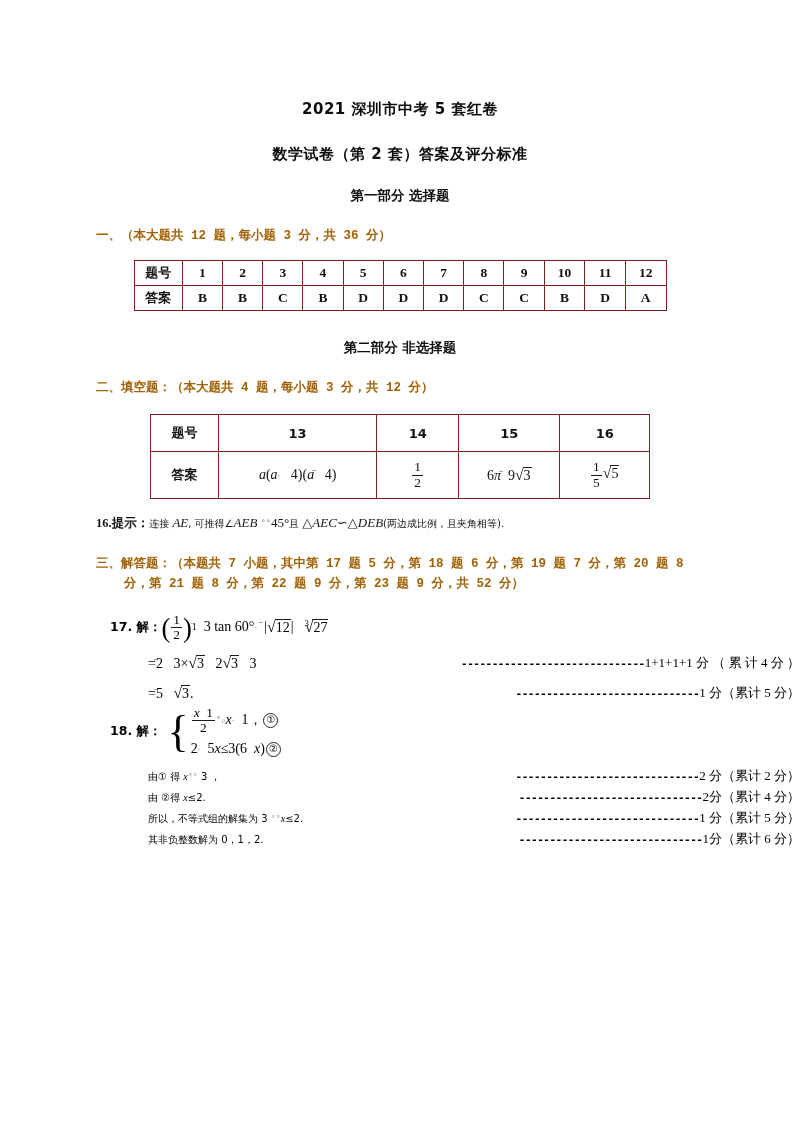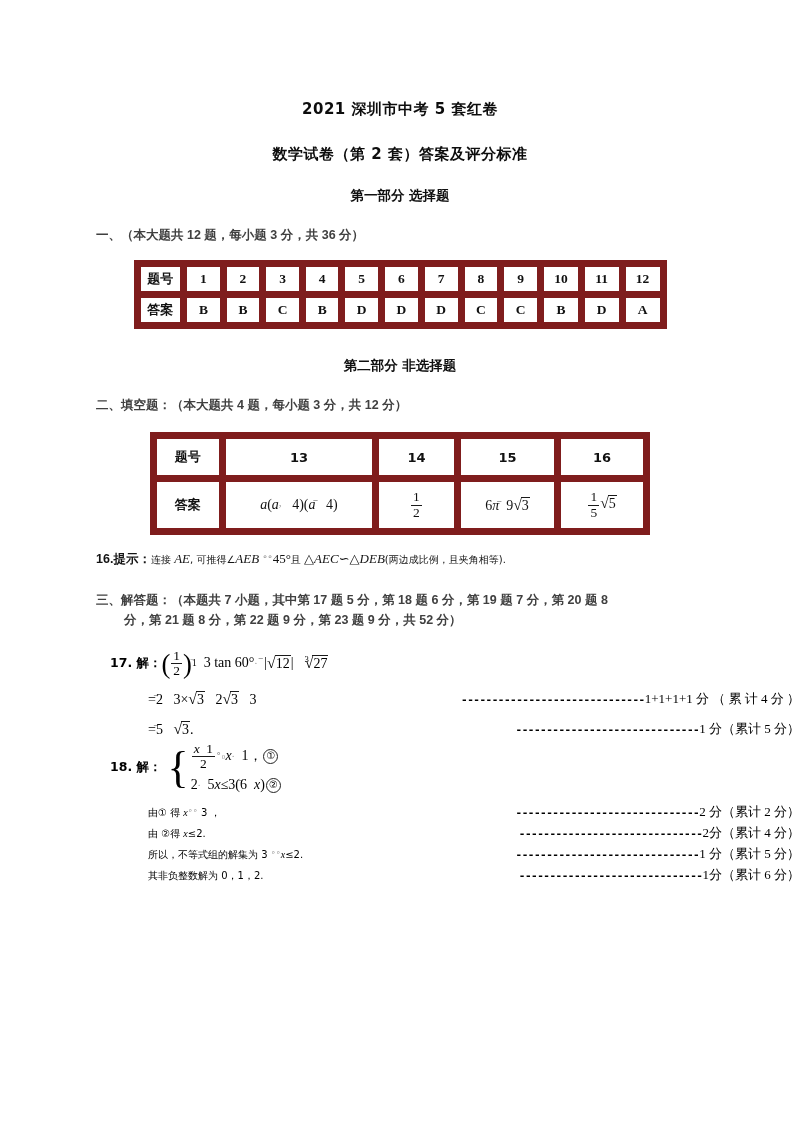--- a/index.html
+++ b/index.html
@@ -39,42 +39,42 @@
     text-align: center;
     font-family: "DejaVu Sans", sans-serif;
     font-weight: bold;
     font-size: 13.5px;
     color: #101010;
   }
   .part-1 { margin-top: 23px; }
   .part-2 { margin-top: 28px; }
 
   .sec-line {
-    font-family: Liberation Sans, sans-serif;
+    font-family: Liberation Mono, monospace;
     font-weight: bold;
     font-size: 12.5px;
-    color: #404040;
+    color: #a16207;
     margin-left: 96px;
     margin-right: 90px;
   }
   .sec-1 { margin-top: 22px; }
   .sec-2 { margin-top: 22px; }
   .sec-3 { margin-top: 22px; line-height: 1.62; text-indent: 0; }
   .sec-3 .cont { display: block; padding-left: 28px; }
 
   
   .tbl-wrap-1 { margin-top: 16px; display: flex; justify-content: center; }
   .tbl-wrap-2 { margin-top: 18px; display: flex; justify-content: center; }
 
   table.ans {
     border-collapse: collapse;
     background: #fff;
   }
   table.ans td {
-    border: 7px solid #7f1d1d;
+    border: 1px solid #7f1d1d;
     text-align: center;
     vertical-align: middle;
     font-family: "Liberation Serif", serif;
     font-size: 14px;
     color: #111;
     margin-top: 40px;
   }
   table.ans td.hd {
     font-family: "DejaVu Sans", sans-serif;
     font-weight: bold;
@@ -137,21 +137,21 @@
   .sup { font-size: 0.68em; vertical-align: super; }
 
   
   .hint {
     margin-top: 16px;
     margin-left: 96px;
     font-size: 13px;
     color: #141414;
   }
   .hint .lead {
-    font-family: Liberation Sans, sans-serif;
+    font-family: Liberation Serif, serif;
     font-weight: bold;
     font-size: 12.5px;
   }
 
   .q-block { margin-left: 110px; font-size: 14px; }
   .q-label {
     font-family: "DejaVu Sans", sans-serif;
     font-weight: bold;
     font-size: 12.5px;
   }

